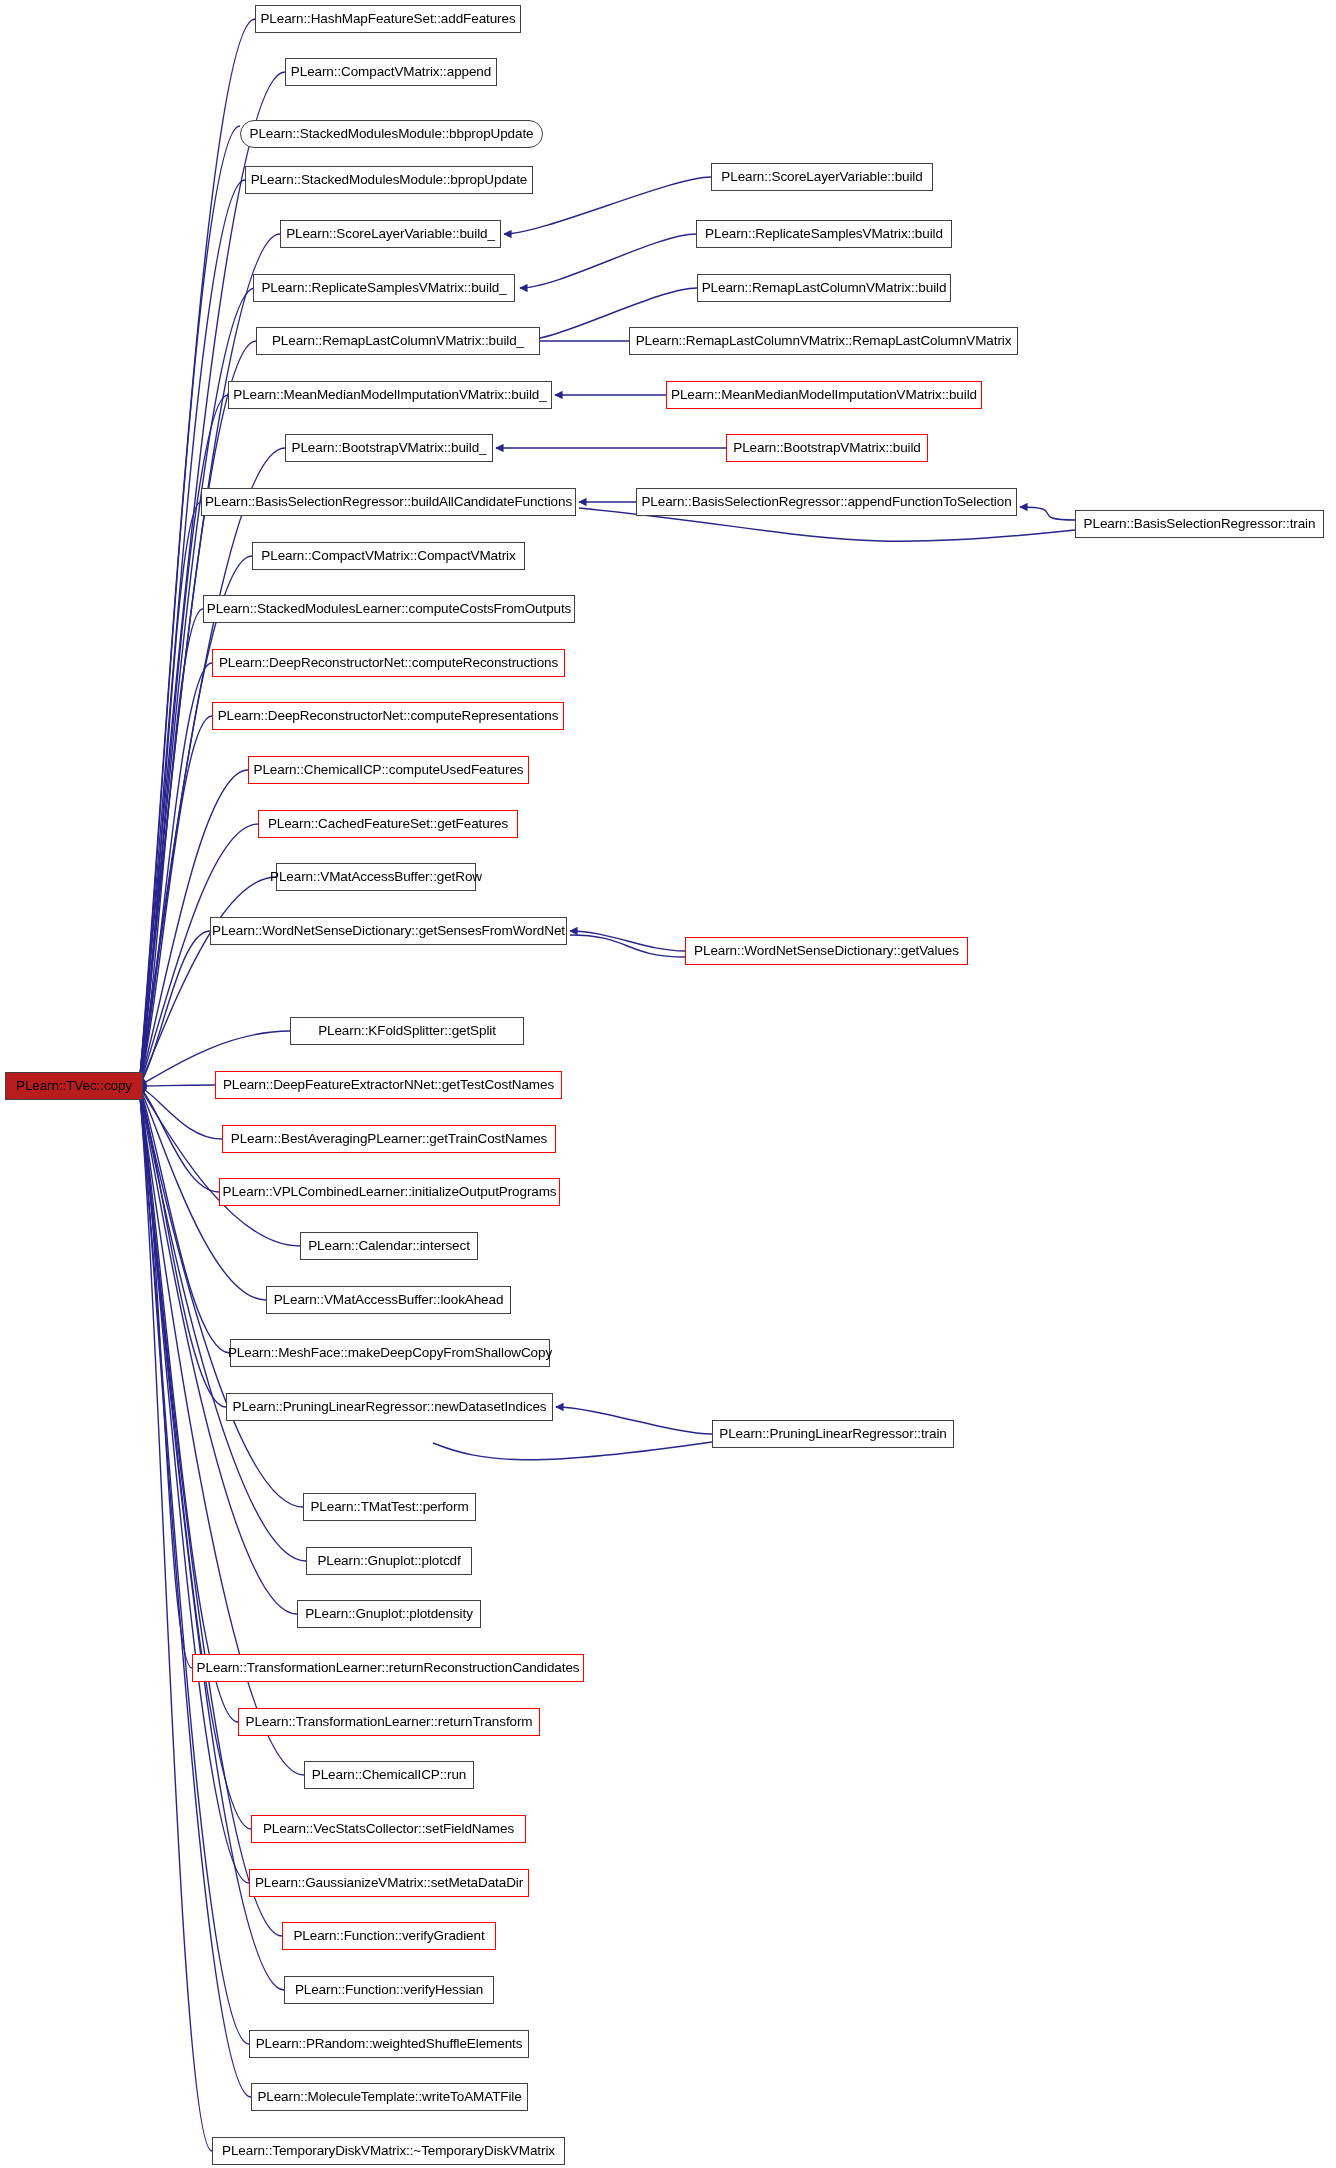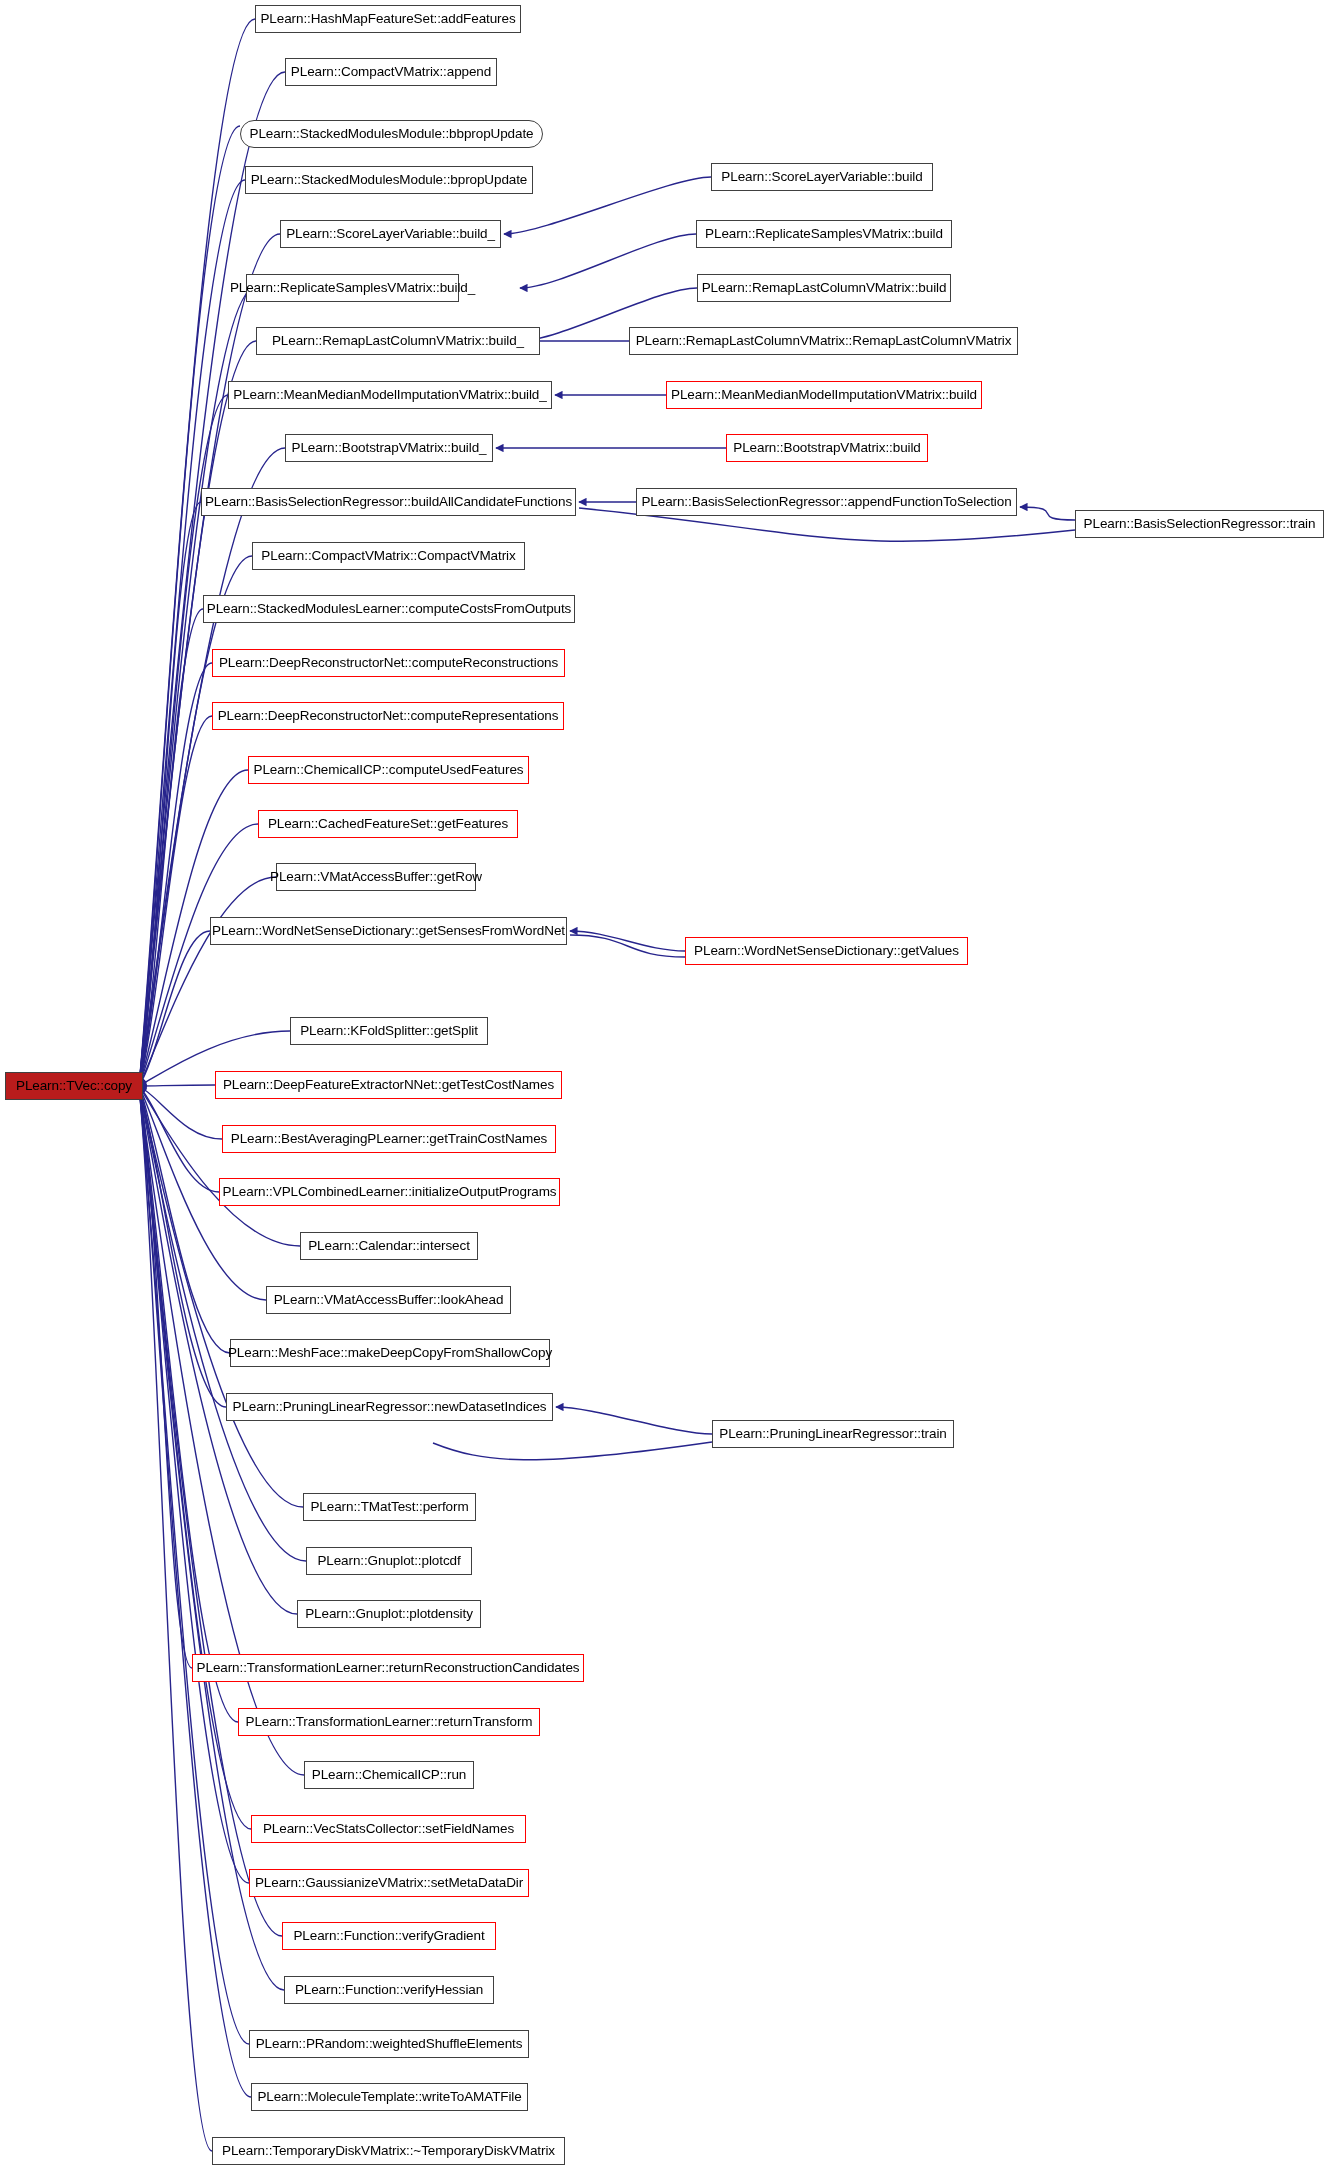--- a/index.html
+++ b/index.html
@@ -129,21 +129,21 @@
     </div>
     <div class="node" style="left: 240px; top: 120px; width: 303px; border-radius: 14px;">
       <span>PLearn::StackedModulesModule::bbpropUpdate</span>
     </div>
     <div class="node" style="left: 245px; top: 166px; width: 288px;">
       <span>PLearn::StackedModulesModule::bpropUpdate</span>
     </div>
     <div class="node" style="left: 280px; top: 220px; width: 221px;">
       <span>PLearn::ScoreLayerVariable::build_</span>
     </div>
-    <div class="node" style="left: 246px; top: 274px; width: 213px;">
+    <div class="node" style="left: 253px; top: 274px; width: 262px;">
       <span>PLearn::ReplicateSamplesVMatrix::build_</span>
     </div>
     <div class="node" style="left: 256px; top: 327px; width: 284px;">
       <span>PLearn::RemapLastColumnVMatrix::build_</span>
     </div>
     <div class="node" style="left: 228px; top: 381px; width: 324px;">
       <span>PLearn::MeanMedianModelImputationVMatrix::build_</span>
     </div>
     <div class="node" style="left: 285px; top: 434px; width: 208px;">
       <span>PLearn::BootstrapVMatrix::build_</span>
@@ -168,21 +168,21 @@
     </div>
     <div class="node red" style="left: 258px; top: 810px; width: 260px;">
       <span>PLearn::CachedFeatureSet::getFeatures</span>
     </div>
     <div class="node" style="left: 276px; top: 863px; width: 200px;">
       <span>PLearn::VMatAccessBuffer::getRow</span>
     </div>
     <div class="node" style="left: 210px; top: 917px; width: 357px;">
       <span>PLearn::WordNetSenseDictionary::getSensesFromWordNet</span>
     </div>
-    <div class="node" style="left: 290px; top: 1017px; width: 198px;">
+    <div class="node" style="left: 290px; top: 1017px; width: 234px;">
       <span>PLearn::KFoldSplitter::getSplit</span>
     </div>
     <div class="node red" style="left: 215px; top: 1071px; width: 347px;">
       <span>PLearn::DeepFeatureExtractorNNet::getTestCostNames</span>
     </div>
     <div class="node red" style="left: 222px; top: 1125px; width: 334px;">
       <span>PLearn::BestAveragingPLearner::getTrainCostNames</span>
     </div>
     <div class="node red" style="left: 219px; top: 1178px; width: 341px;">
       <span>PLearn::VPLCombinedLearner::initializeOutputPrograms</span>

